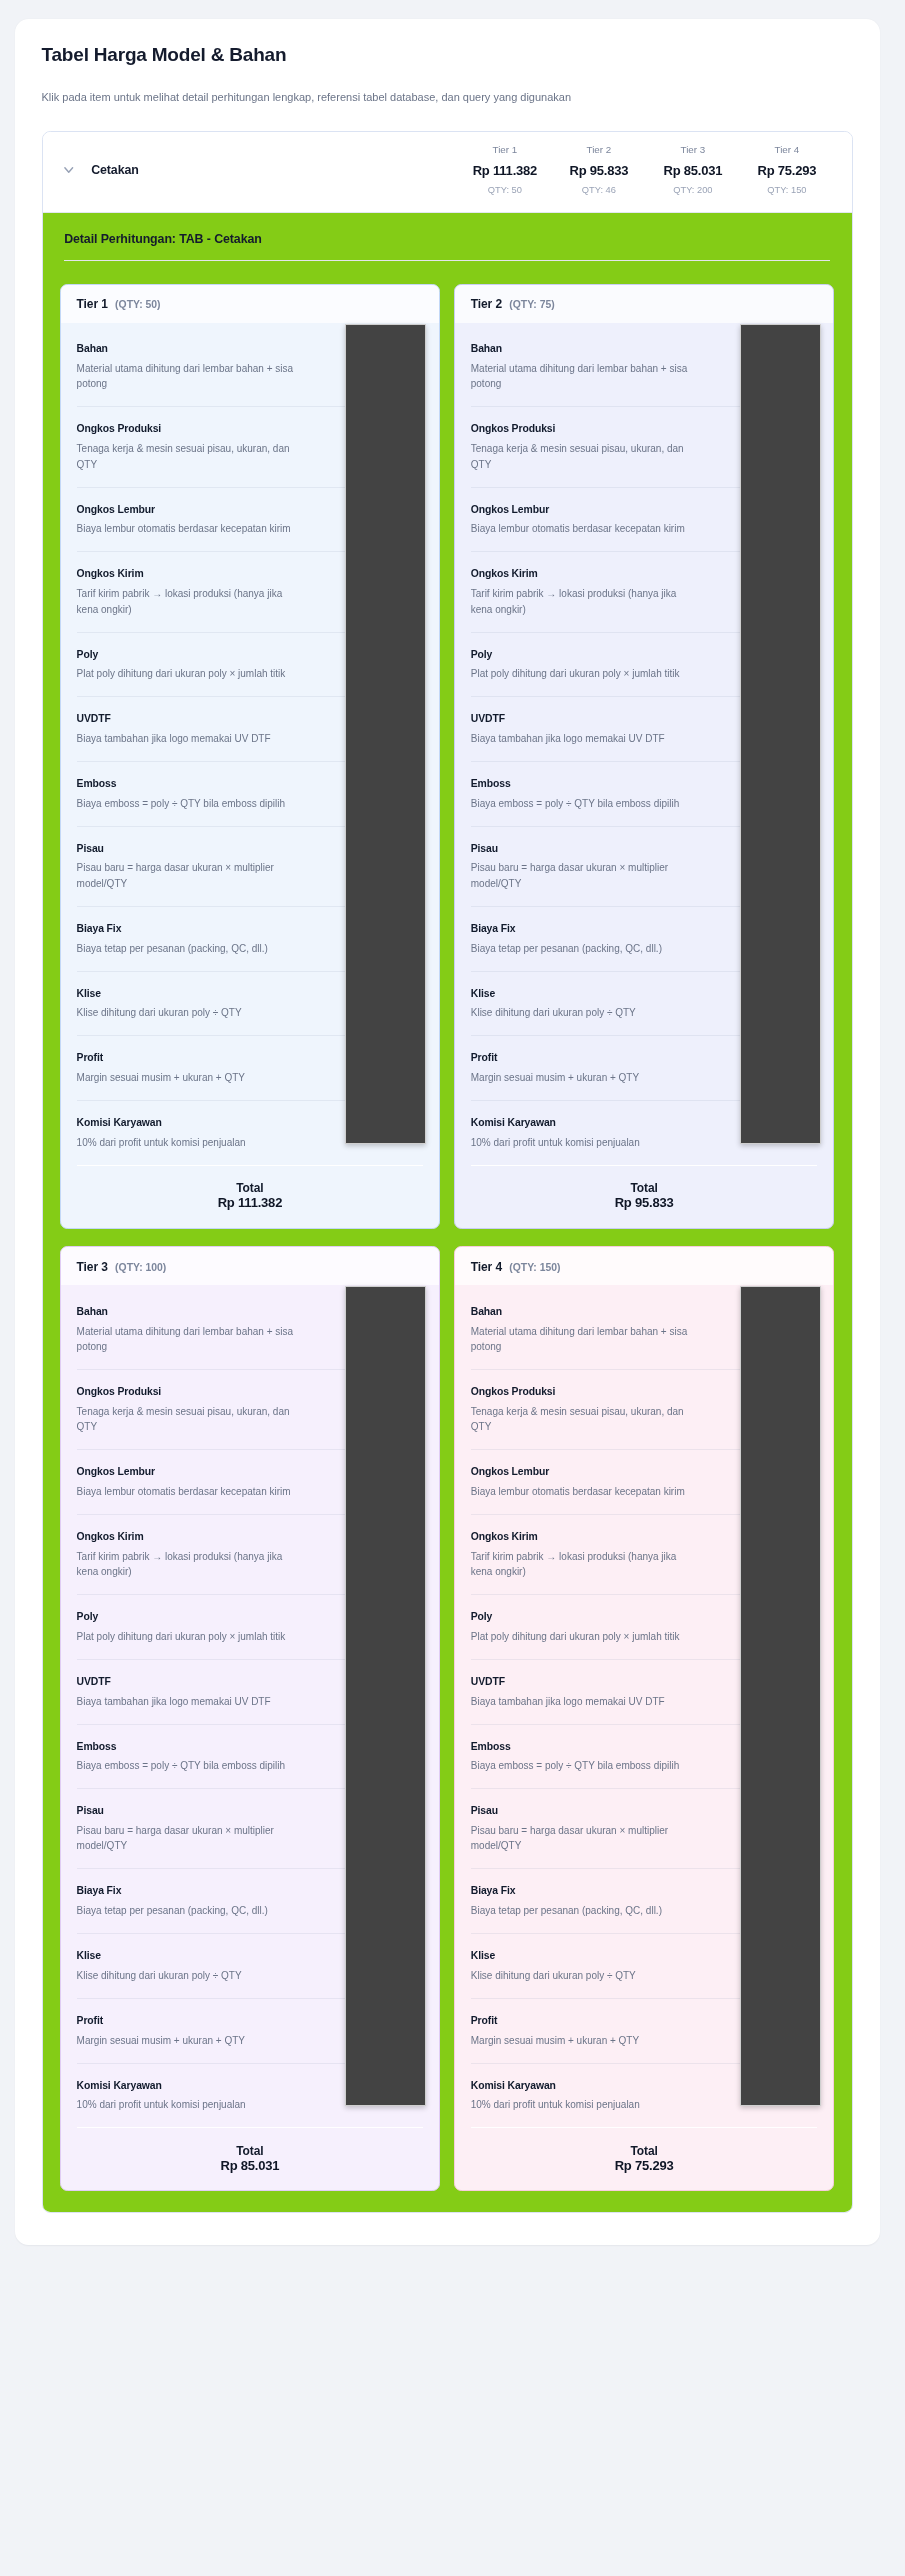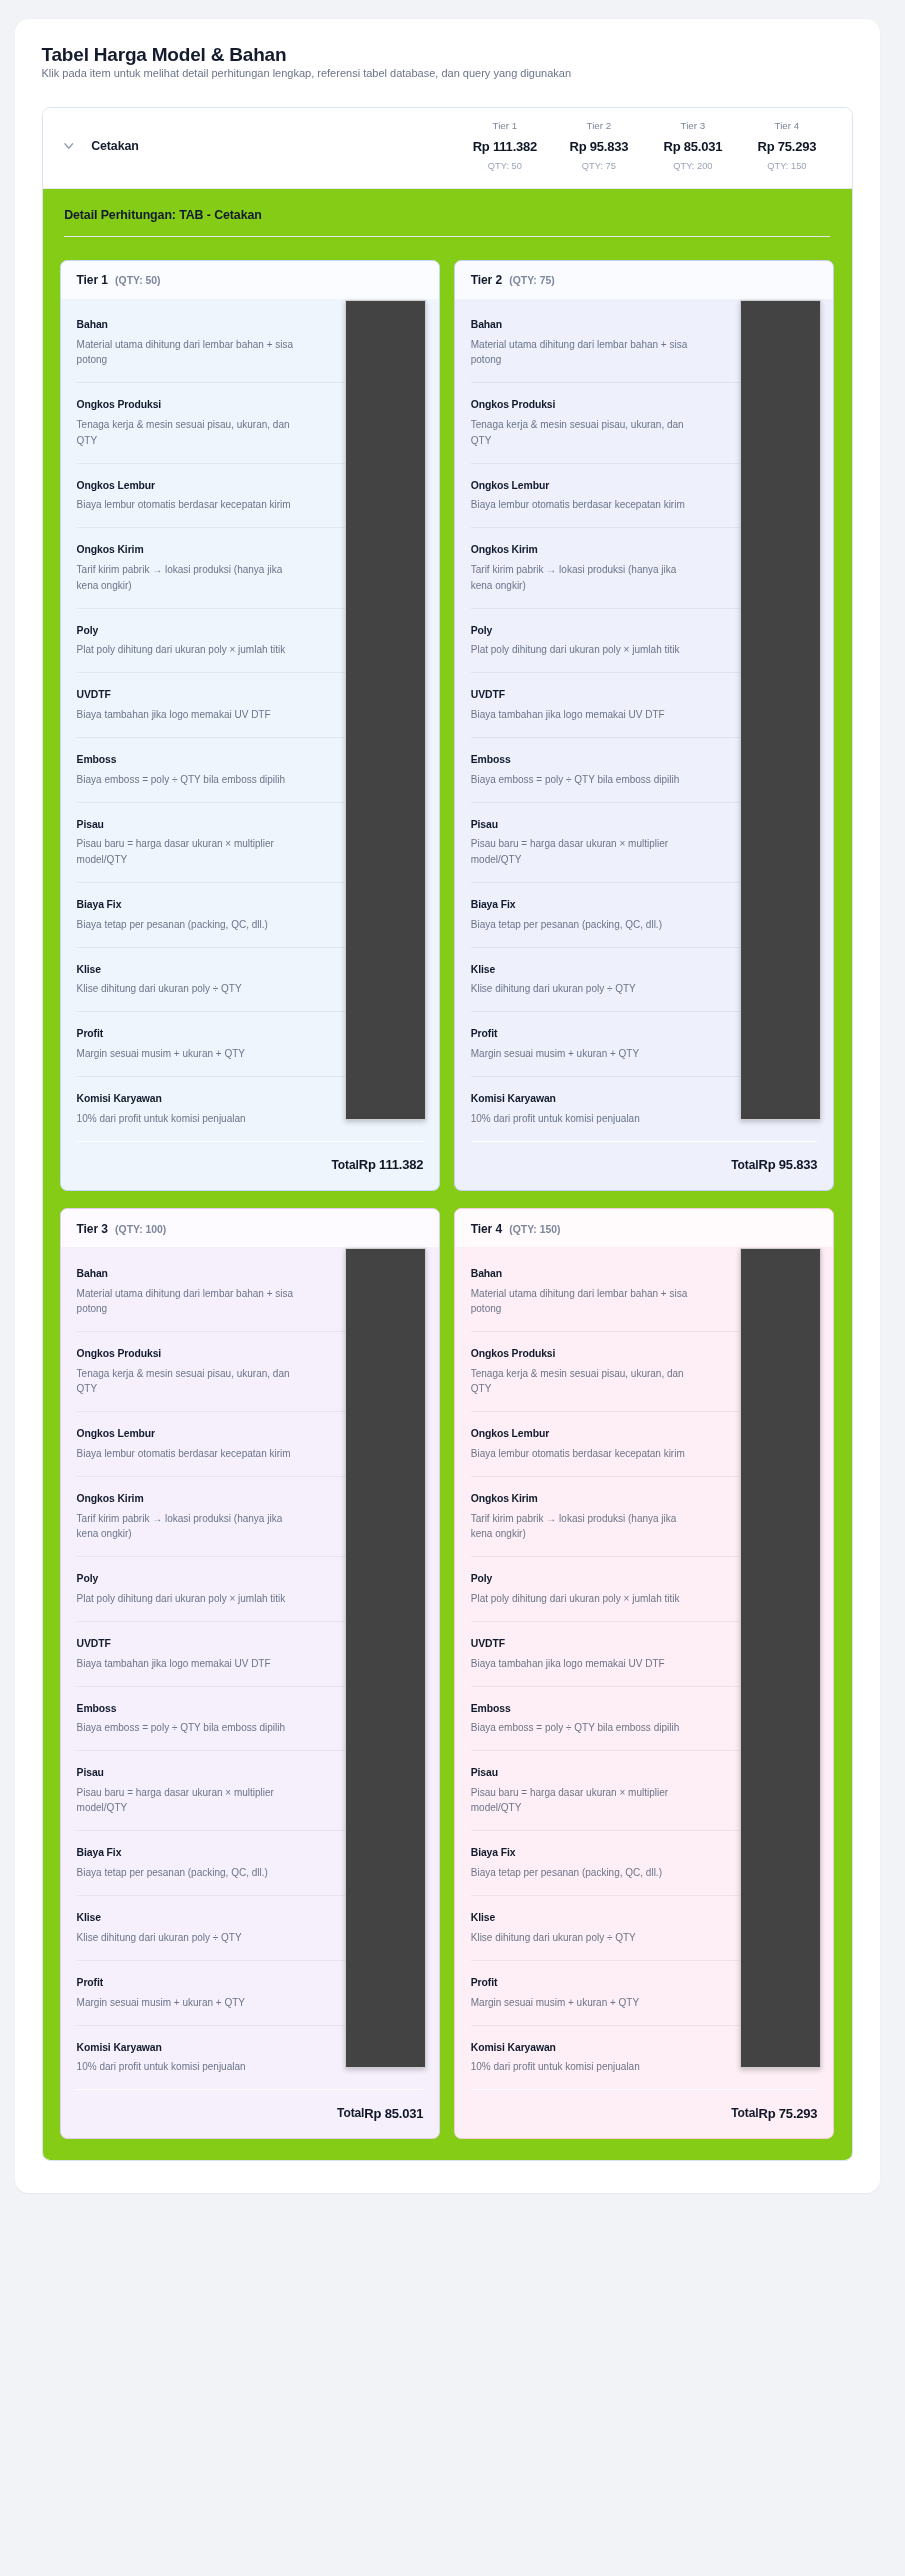--- a/index.html
+++ b/index.html
@@ -28,21 +28,21 @@
   }
 
   .page-title {
     font-size: 19px;
     font-weight: 700;
     color: #141b2d;
     letter-spacing: -0.2px;
     line-height: 1.2;
   }
   .page-subtitle {
-    margin-top: 0;
+    margin-top: 24px;
     font-size: 11px;
     color: #6b7488;
     font-weight: 400;
     line-height: 1.4;
   }
 
   
   .group-card {
     margin-top: 25px;
     border: 0.5px solid #dbe3f3;
@@ -203,21 +203,22 @@
     font-weight: 400;
     max-width: 223px;
   }
 
   .tier-total {
     margin: 0 15.5px;
     border-top: 1.6px solid #ffffff;
     padding: 15.5px 0 17.6px 0;
     display: flex;
     align-items: center;
-    justify-content: flex-end;
+    justify-content: flex-start;
+    flex-direction: column;
   }
   .tier-total-label {
     font-size: 12px;
     font-weight: 700;
     color: #121a2b;
     letter-spacing: -0.1px;
   }
   .tier-total-value {
     font-size: 13px;
     font-weight: 700;
@@ -264,21 +265,21 @@
         </div>
         <div class="tier-cols">
           <div class="tier-col">
             <div class="tier-col-label">Tier 1</div>
             <div class="tier-col-price">Rp 111.382</div>
             <div class="tier-col-qty">QTY: 50</div>
           </div>
           <div class="tier-col">
             <div class="tier-col-label">Tier 2</div>
             <div class="tier-col-price">Rp 95.833</div>
-            <div class="tier-col-qty">QTY: 75</div>
+            <div class="tier-col-qty">QTY: 46</div>
           </div>
           <div class="tier-col">
             <div class="tier-col-label">Tier 3</div>
             <div class="tier-col-price">Rp 85.031</div>
             <div class="tier-col-qty">QTY: 200</div>
           </div>
           <div class="tier-col">
             <div class="tier-col-label">Tier 4</div>
             <div class="tier-col-price">Rp 75.293</div>
             <div class="tier-col-qty">QTY: 150</div>

